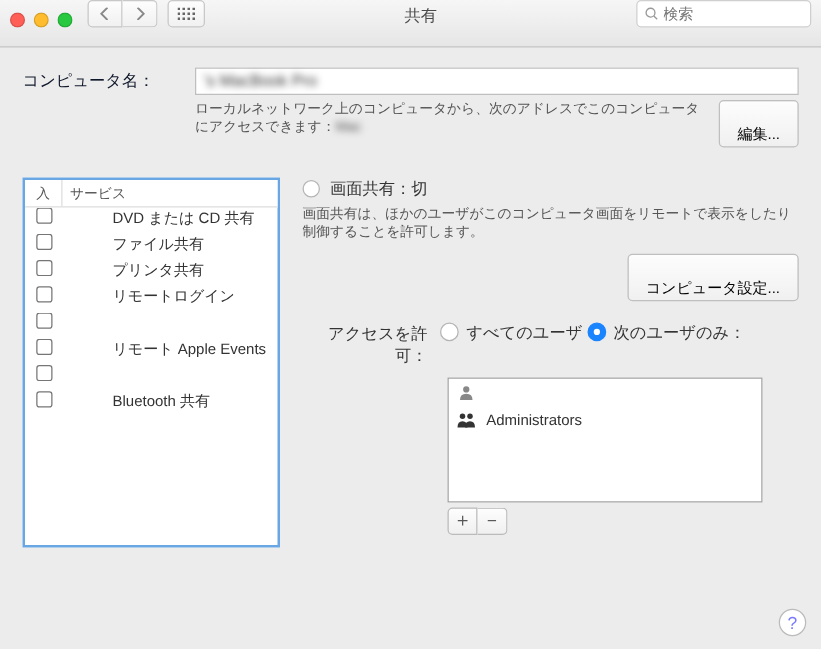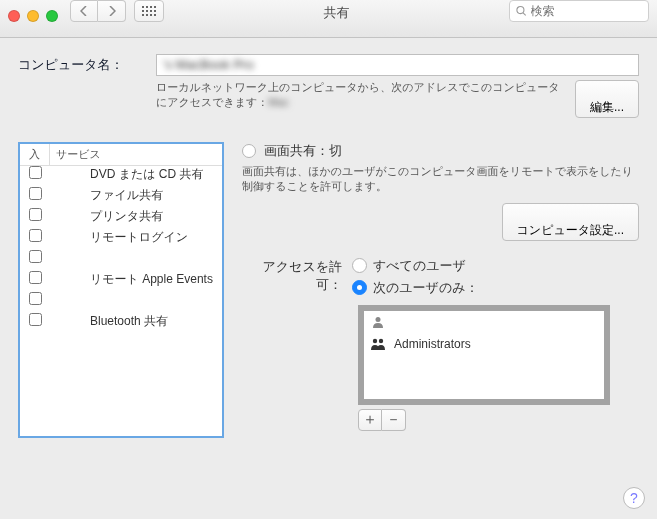--- a/index.html
+++ b/index.html
@@ -77,28 +77,28 @@
   .right { flex:1; }
   .status-row{display:flex;align-items:center;gap:8px;margin-bottom:4px;}
   .radio-off{
     width:14px;height:14px;border-radius:50%;border:1px solid #b5b5b5;background:#fff;display:inline-block;
   }
   .status-title{font-size:13px;}
   .status-desc{font-size:11px;color:#555;line-height:1.4;margin-bottom:8px;}
   .comp-settings{display:flex;justify-content:flex-end;margin-bottom:16px;}
   .access-row{display:flex;align-items:flex-start;gap:10px;}
   .access-label{width:100px;text-align:right;padding-top:1px;font-size:13px;}
-  .radios{display:flex;flex-direction:column;gap:4px;}
+  .radios{display:flex;flex-direction:row;gap:4px;}
   .radioline{display:flex;align-items:center;gap:6px;font-size:13px;}
   .radio{ width:15px;height:15px;border-radius:50%;border:1px solid #b5b5b5;background:#fff;display:inline-flex;align-items:center;justify-content:center;}
   .radio.checked{background:#1a84ff;border-color:#1a84ff;}
   .radio.checked::after{content:"";width:5px;height:5px;border-radius:50%;background:#fff;}
   .userlist{
     margin-left:116px; margin-top:8px; width:252px; height:100px;
-    border:6px solid #a3a3a3; background:#fff;
+    border:1px solid #a3a3a3; background:#fff;
   }
   .urow{display:flex;align-items:center;gap:8px;height:22px;padding:0 6px;font-size:12px;}
   .urow.dim{color:#999;}
   .uicon{width:16px;height:14px;display:flex;align-items:center;justify-content:center;}
   .plusminus{margin-left:116px;display:flex;margin-top:4px;}
   .pmbtn{
     width:24px;height:22px;border:1px solid #bbb;background:linear-gradient(#fdfdfd,#f0f0f0);
     display:flex;align-items:center;justify-content:center;font-size:15px;color:#555;
   }
   .pmbtn:first-child{border-radius:4px 0 0 4px;}

